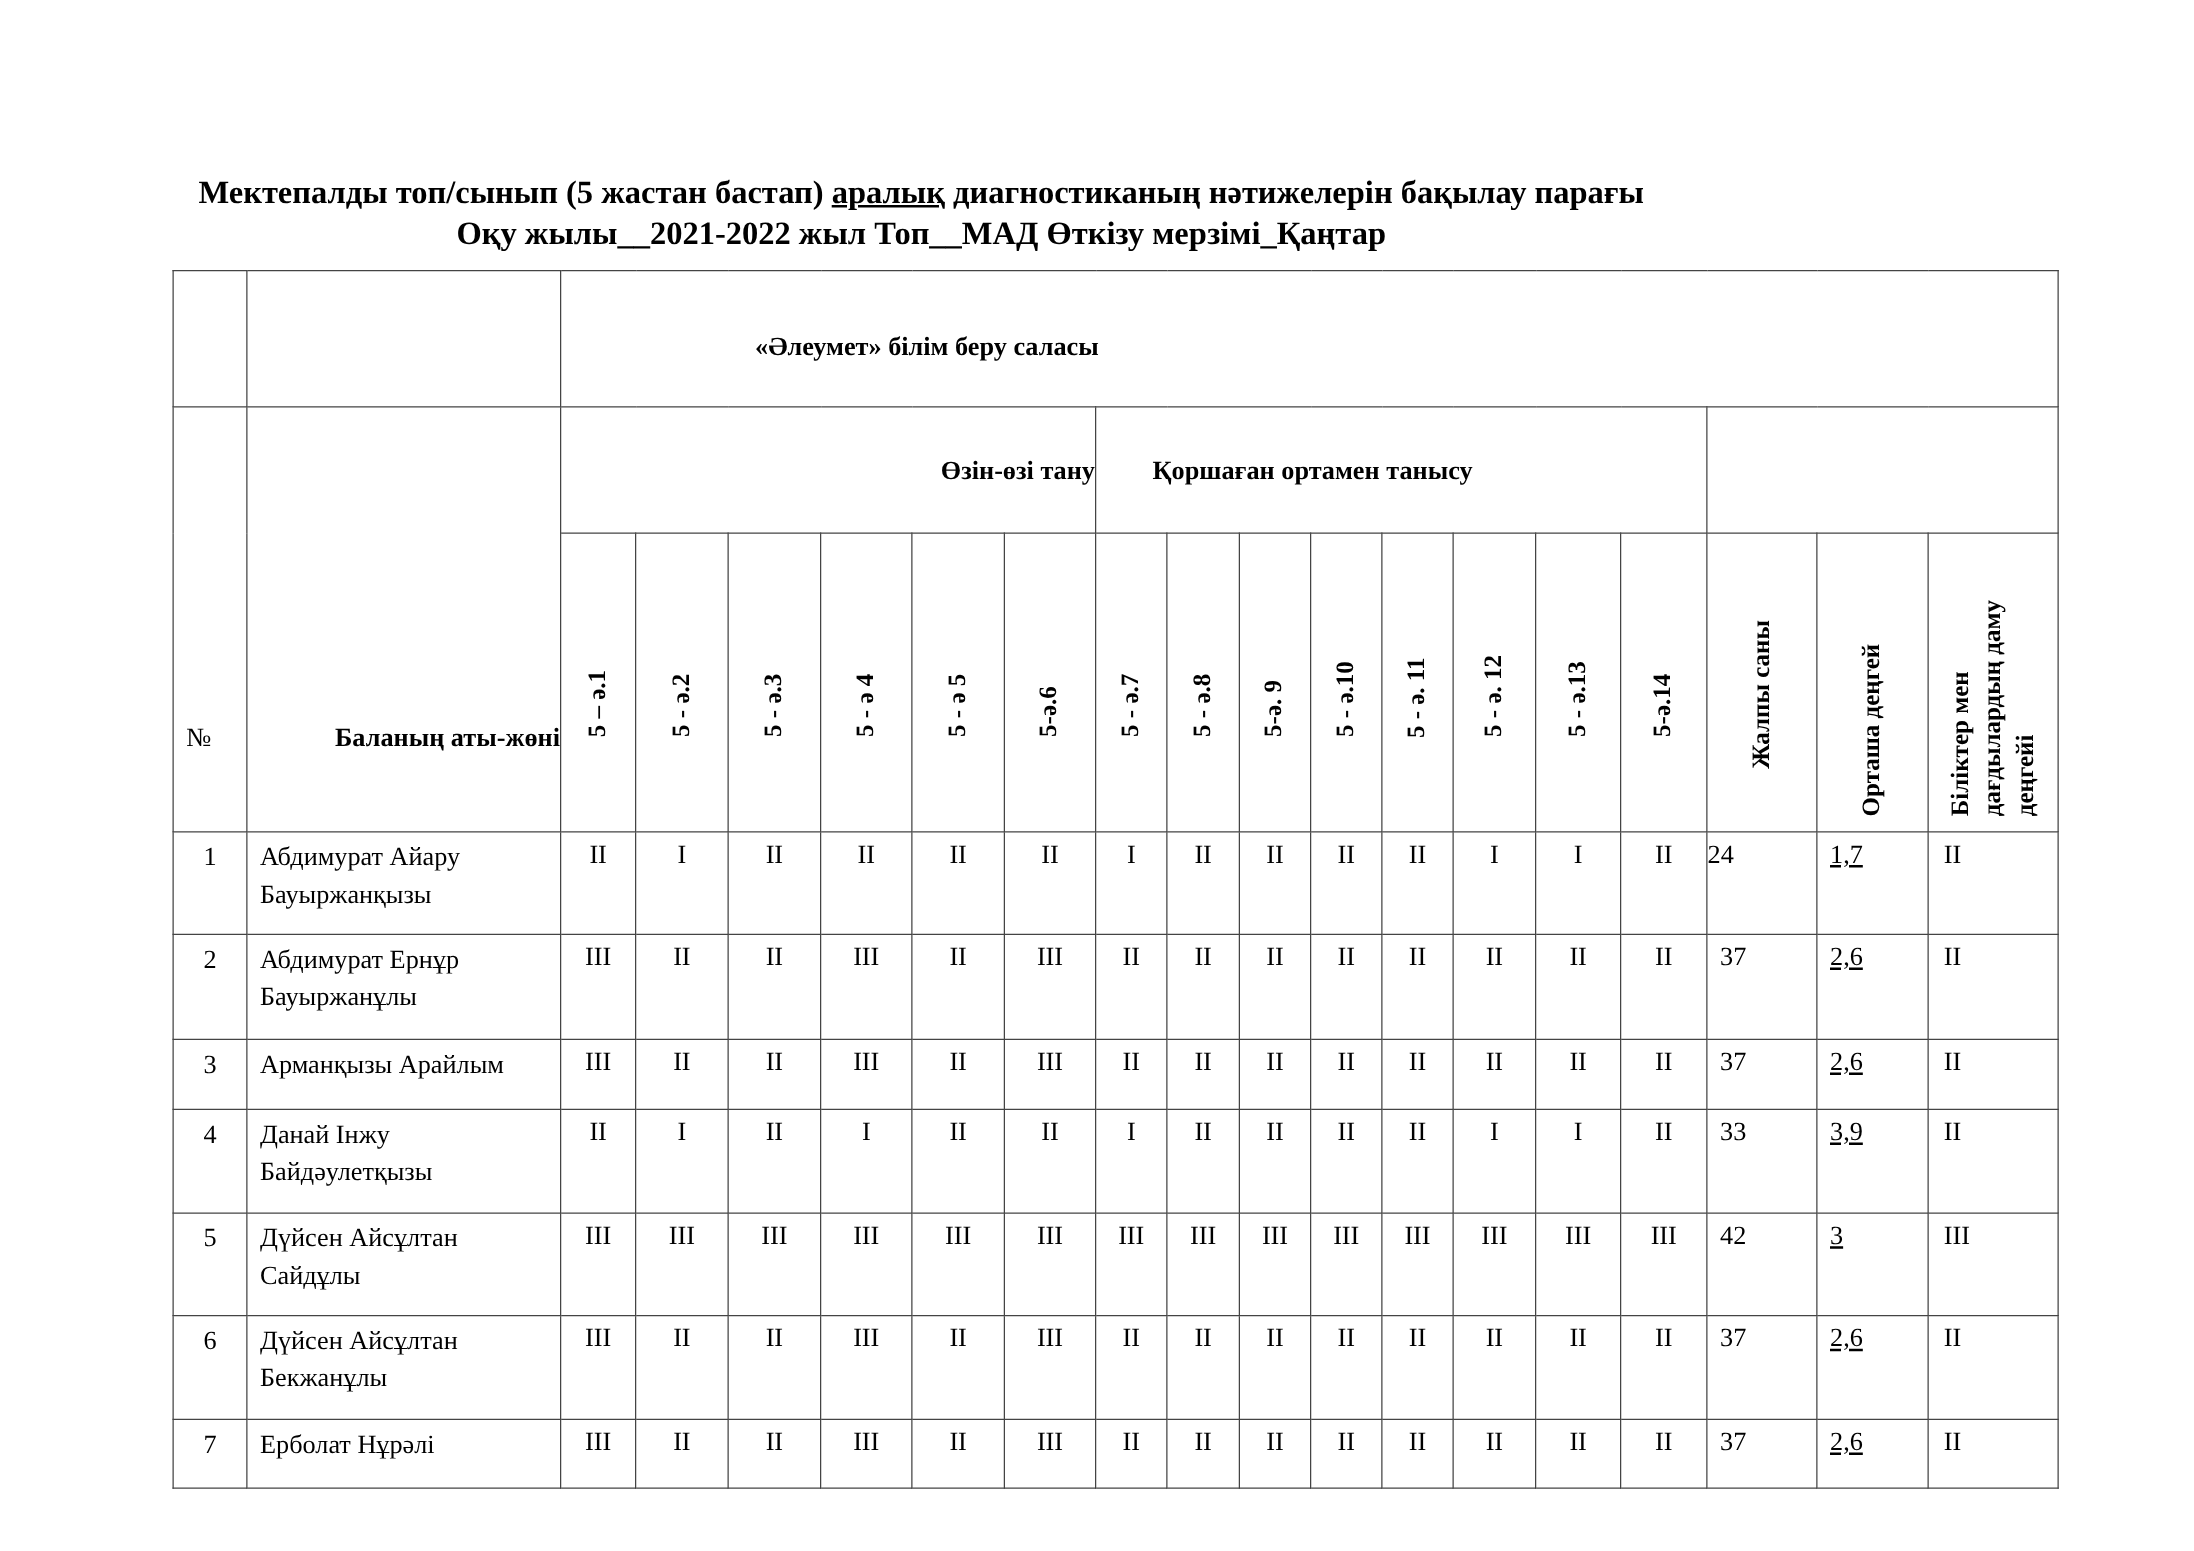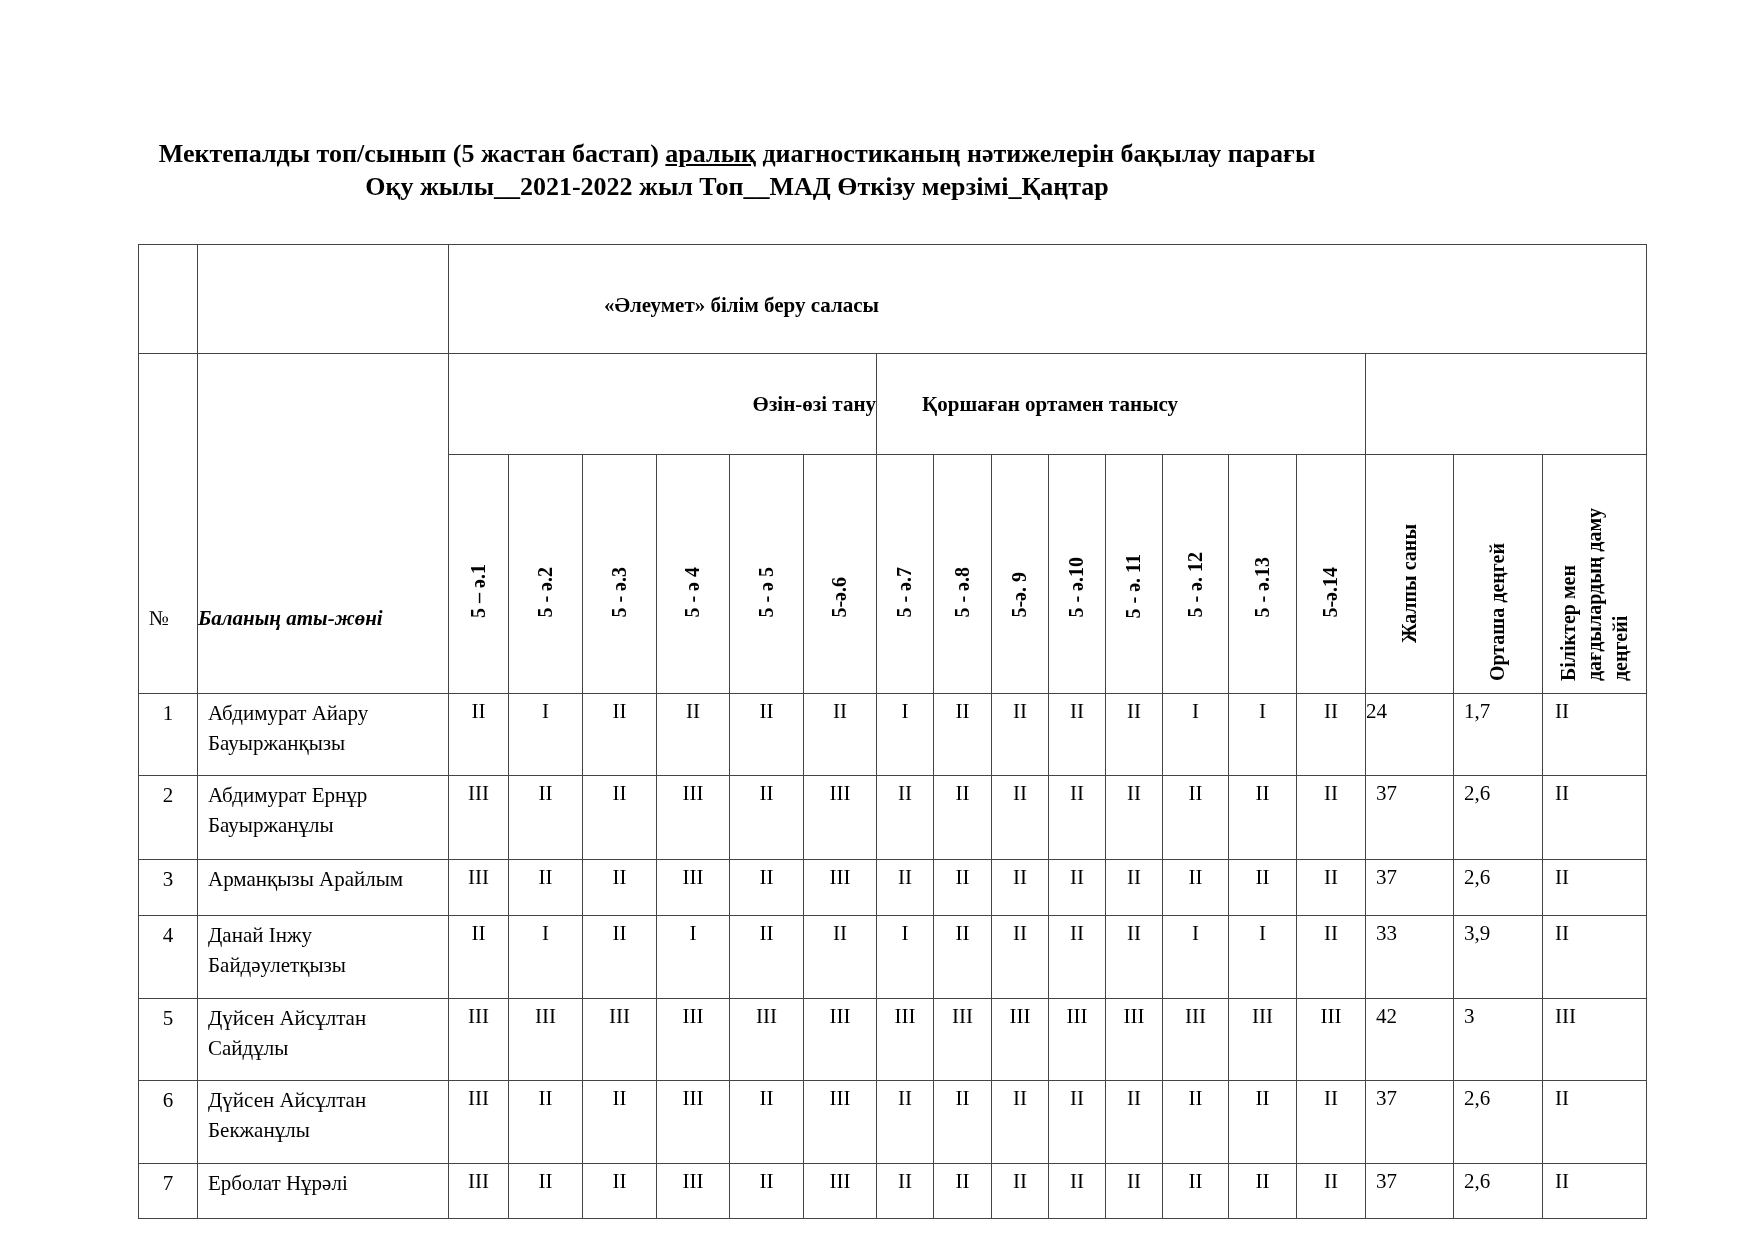--- a/index.html
+++ b/index.html
@@ -6,48 +6,48 @@
   body {
     width: 1755px; height: 1241px; position: relative; overflow: hidden;
     font-family: "Liberation Serif", "DejaVu Serif", serif; color: #000;
   }
   .title-block {
     position: absolute; left: 0; top: 137px; width: 1474px; text-align: center;
     font-weight: bold; font-size: 26px; line-height: 33px;
   }
   .title-block .u { text-decoration: underline; }
   table.sheet {
-    position: absolute; left: 138px; top: 244px;
+    position: absolute; left: 138px; top: 216px;
     border-collapse: collapse; table-layout: fixed;
     width: 1426px;
   }
   table.sheet td {
     border: 1.5px solid #444; padding: 0; vertical-align: top;
     font-size: 21px; line-height: 30px;
   }
   .hdr-main { height: 108px; vertical-align: middle !important; font-weight: bold; font-size: 21px; }
   .hdr-main span { display: inline-block; margin-left: 155px; margin-top: 12px; }
   .hdr-sub { height: 100px; vertical-align: middle !important; font-weight: bold; text-align: right; }
   .hdr-num { vertical-align: bottom !important; padding: 0 0 60px 10px !important; font-weight: normal; }
-  .hdr-name { vertical-align: bottom !important; text-align: left; padding: 0 0 60px 0 !important; font-weight: bold; font-style: italic; }
+  .hdr-name { vertical-align: bottom !important; text-align: right; padding: 0 0 60px 0 !important; font-weight: bold; }
   .hdr-rot { height: 238px; position: relative; }
   .vert {
     writing-mode: vertical-rl; transform: rotate(180deg);
     font-weight: bold; font-size: 20px; line-height: 26px;
     position: absolute; bottom: 10px; left: 50%; margin-left: -14px;
     white-space: nowrap;
   }
   .vert.multi { margin-left: -40px; white-space: normal; height: 218px; }
   .code { bottom: 75px; }
   td.num-cell { text-align: center; padding-top: 4px !important; font-size: 23px; }
   td.name-cell { padding: 4px 0 0 10px !important; font-size: 21px; margin-top: 32px; }
   td.g { text-align: center; padding-top: 2px !important; font-size: 19px; }
   td.tot { padding: 2px 0 0 10px !important; font-size: 20px; }
   td.tot.first { padding-left: 0 !important; }
-  td.avg { padding: 2px 0 0 10px !important; font-size: 20px; }
+  td.avg { padding: 2px 0 0 10px !important; font-size: 20px; text-decoration: underline; }
   td.lvl { padding: 2px 0 0 12px !important; font-size: 19px; }
 </style>
 </head>
 <body>
 
 <div class="title-block">
   <div>
     <span>Мектепалды топ/сынып  (5 жастан бастап) </span><span class="u">аралық</span><span> диагностиканың нәтижелерін бақылау парағы</span>
   </div>
   <div>Оқу жылы__2021-2022 жыл  Топ__МАД  Өткізу мерзімі_Қаңтар</div>

